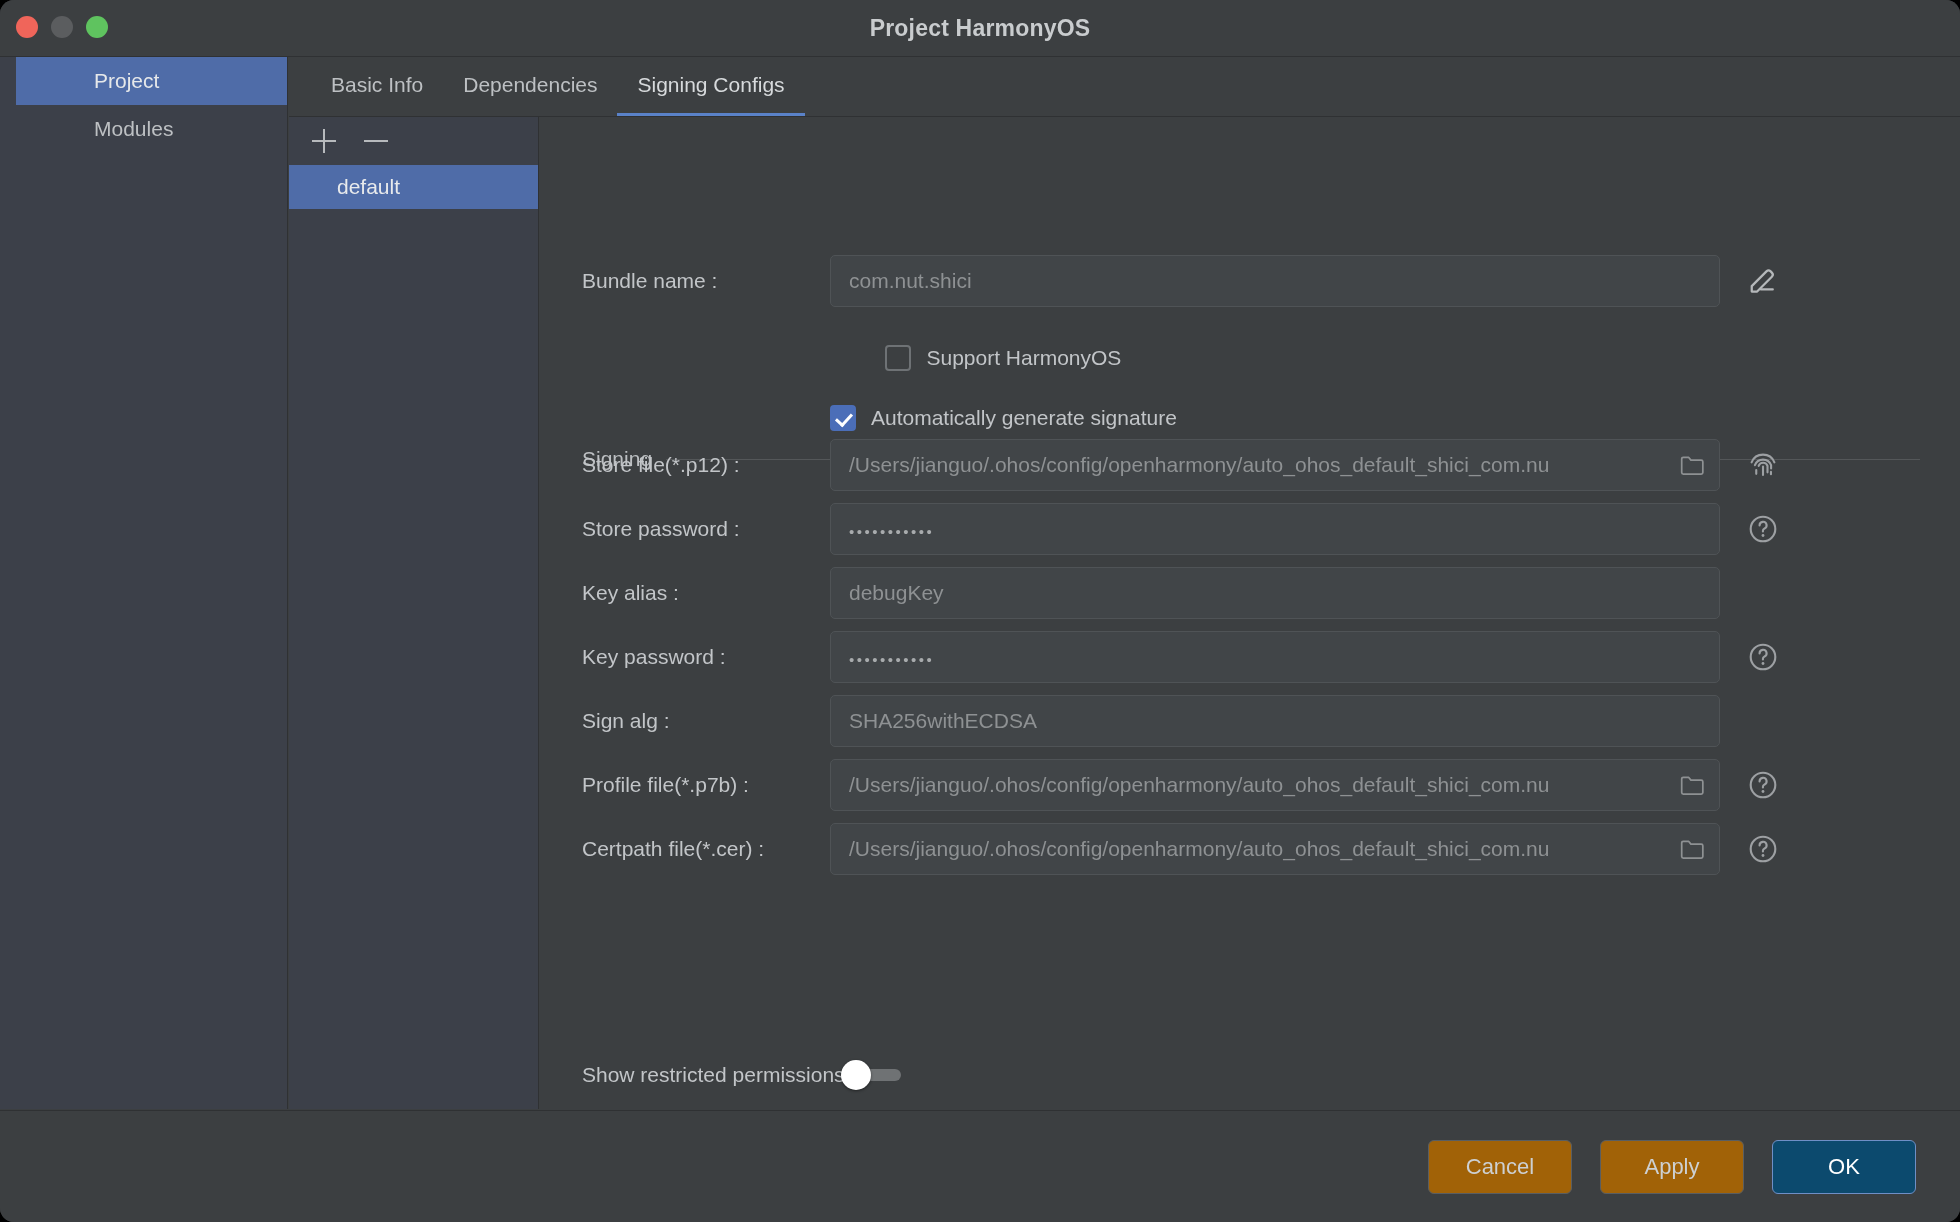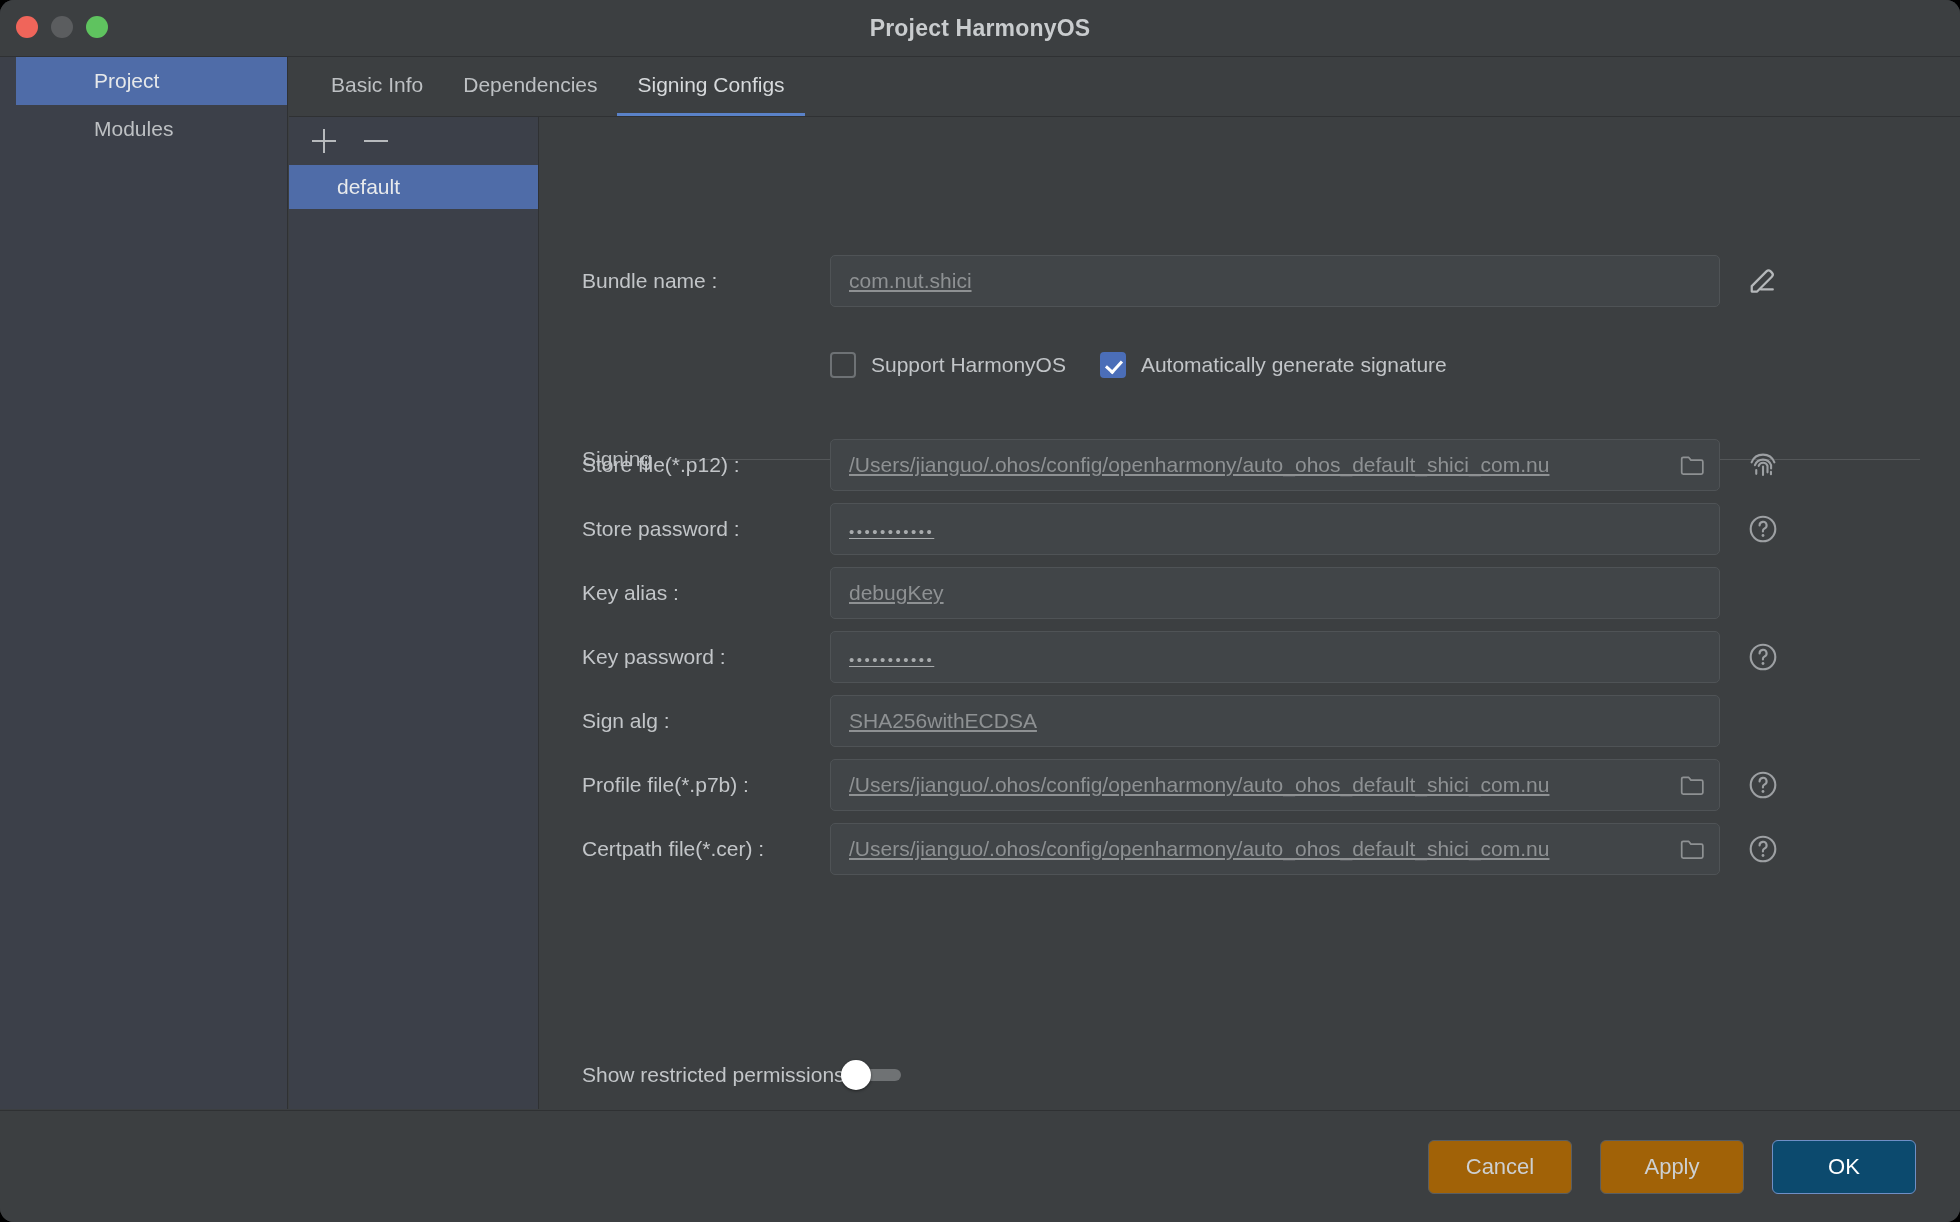--- a/index.html
+++ b/index.html
@@ -203,21 +203,20 @@
     align-items: center;
     overflow: hidden;
   }
   .field .val {
     font-size: 21px;
     color: #8e9193;
     padding-left: 18px;
     white-space: nowrap;
     overflow: hidden;
     flex: 1 1 auto;
-    text-decoration: underline;
   }
   .field .val.dots {
     font-size: 15px;
     letter-spacing: 2.5px;
     color: #a8abad;
     padding-top: 4px;
   }
   .field .folder {
     flex: 0 0 auto;
     margin-right: 14px;
@@ -235,20 +234,21 @@
 
   
   #chk-row {
     position: absolute;
     left: 290px;
     top: 228px;
     height: 40px;
     display: flex;
     align-items: center;
     gap: 34px;
+    flex-direction: column;
   }
   .chk-wrap {
     display: flex;
     align-items: center;
     gap: 15px;
     cursor: default;
   }
   .chk {
     width: 26px; height: 26px;
     border-radius: 4px;

